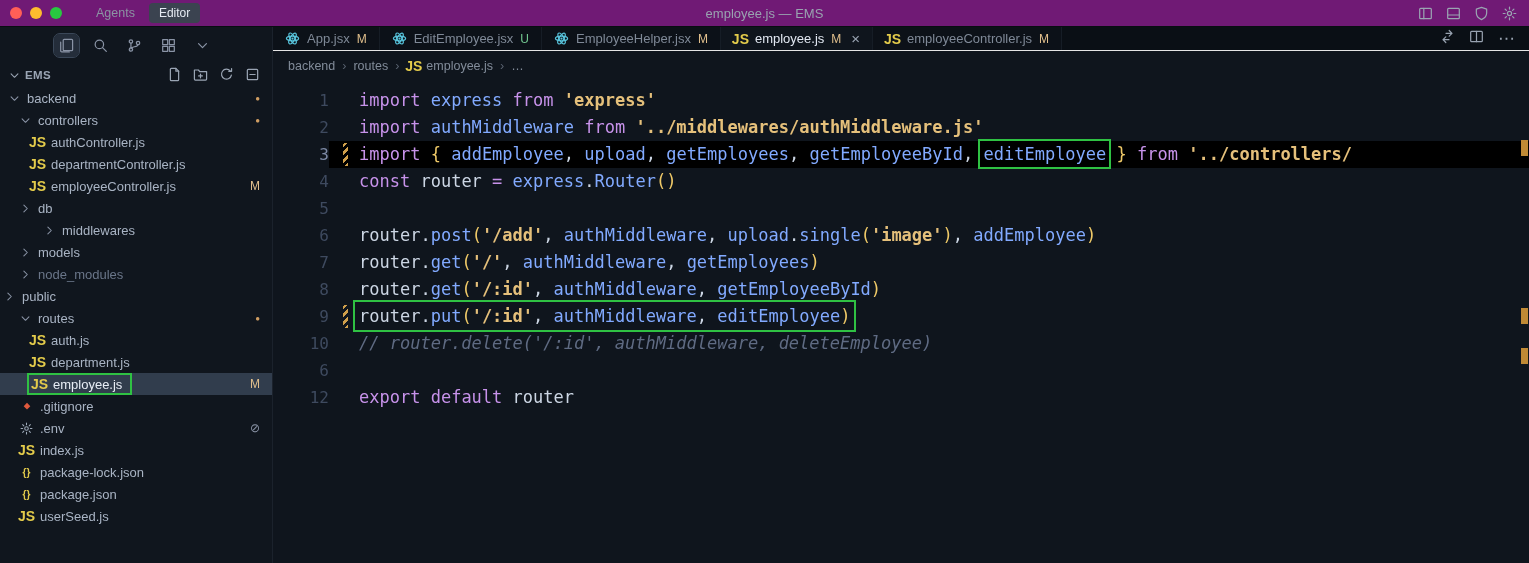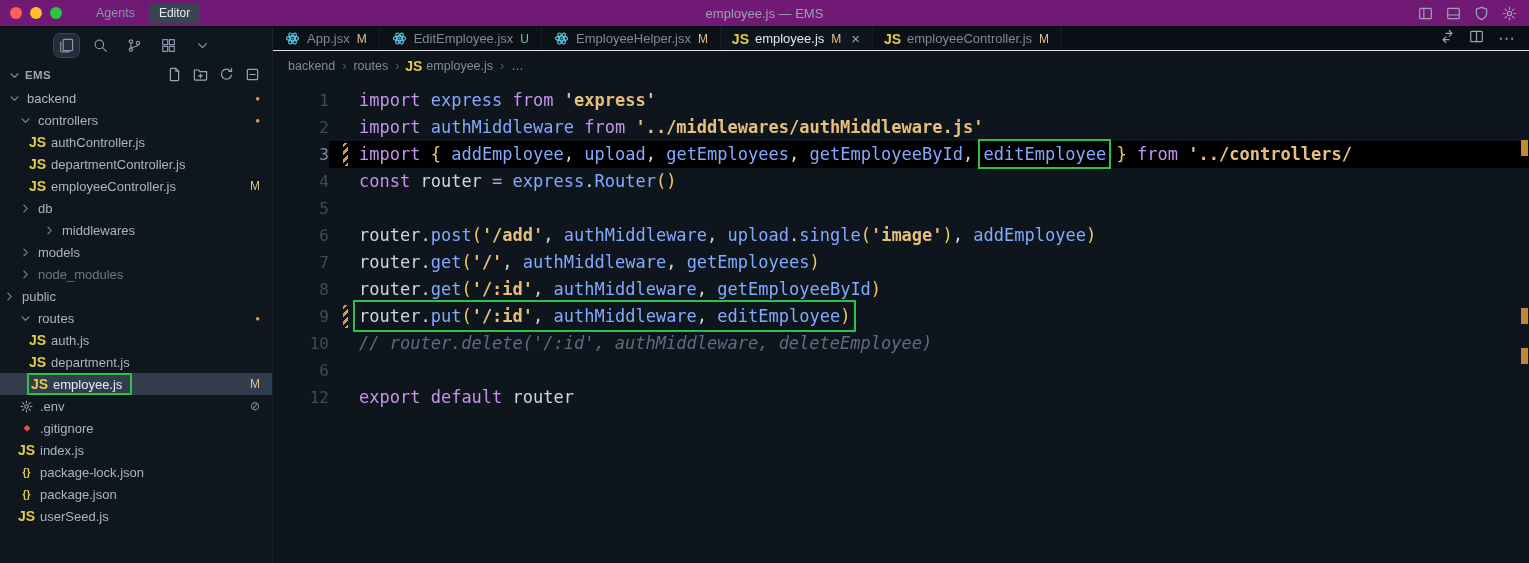--- a/index.html
+++ b/index.html
@@ -324,38 +324,38 @@
           </div>
           <div class="trow selected" style="padding-left: 30px;">
             <span class="tree-green-box">
               <span class="fi fjs">JS</span>
               <span class="tlabel">employee.js</span>
             </span>
             <span class="spacer"></span>
             <span class="bm">M</span>
           </div>
           <div class="trow" style="padding-left: 19px;">
-            <span class="fi fgear">
-              <svg width="15" height="15" viewBox="0 0 16 16" fill="none" stroke="currentColor" stroke-width="1.3" stroke-linecap="round" stroke-linejoin="round">
-                <circle cx="8" cy="8" r="2.2"></circle>
-                <path d="M8 1.3v2M8 12.7v2M1.3 8h2M12.7 8h2M3.3 3.3l1.4 1.4M11.3 11.3l1.4 1.4M12.7 3.3l-1.4 1.4M4.7 11.3l-1.4 1.4"></path>
-              </svg>
-            </span>
-            <span class="tlabel">.env</span>
-            <span class="spacer"></span>
-            <span class="bign">⊘</span>
-          </div>
-          <div class="trow" style="padding-left: 19px;">
             <span class="fi">
               <svg width="12" height="12" viewBox="0 0 16 16">
                 <rect x="5" y="5" width="6.3" height="6.3" transform="rotate(45 8 8)" fill="#e0593d"></rect>
               </svg>
             </span>
             <span class="tlabel">.gitignore</span>
             <span class="spacer"></span>
+          </div>
+          <div class="trow" style="padding-left: 19px;">
+            <span class="fi fgear">
+              <svg width="15" height="15" viewBox="0 0 16 16" fill="none" stroke="currentColor" stroke-width="1.3" stroke-linecap="round" stroke-linejoin="round">
+                <circle cx="8" cy="8" r="2.2"></circle>
+                <path d="M8 1.3v2M8 12.7v2M1.3 8h2M12.7 8h2M3.3 3.3l1.4 1.4M11.3 11.3l1.4 1.4M12.7 3.3l-1.4 1.4M4.7 11.3l-1.4 1.4"></path>
+              </svg>
+            </span>
+            <span class="tlabel">.env</span>
+            <span class="spacer"></span>
+            <span class="bign">⊘</span>
           </div>
           <div class="trow" style="padding-left: 19px;">
             <span class="fi fjs">JS</span>
             <span class="tlabel">index.js</span>
             <span class="spacer"></span>
           </div>
           <div class="trow" style="padding-left: 19px;">
             <span class="fi fjson">{}</span>
             <span class="tlabel">package-lock.json</span>
             <span class="spacer"></span>

